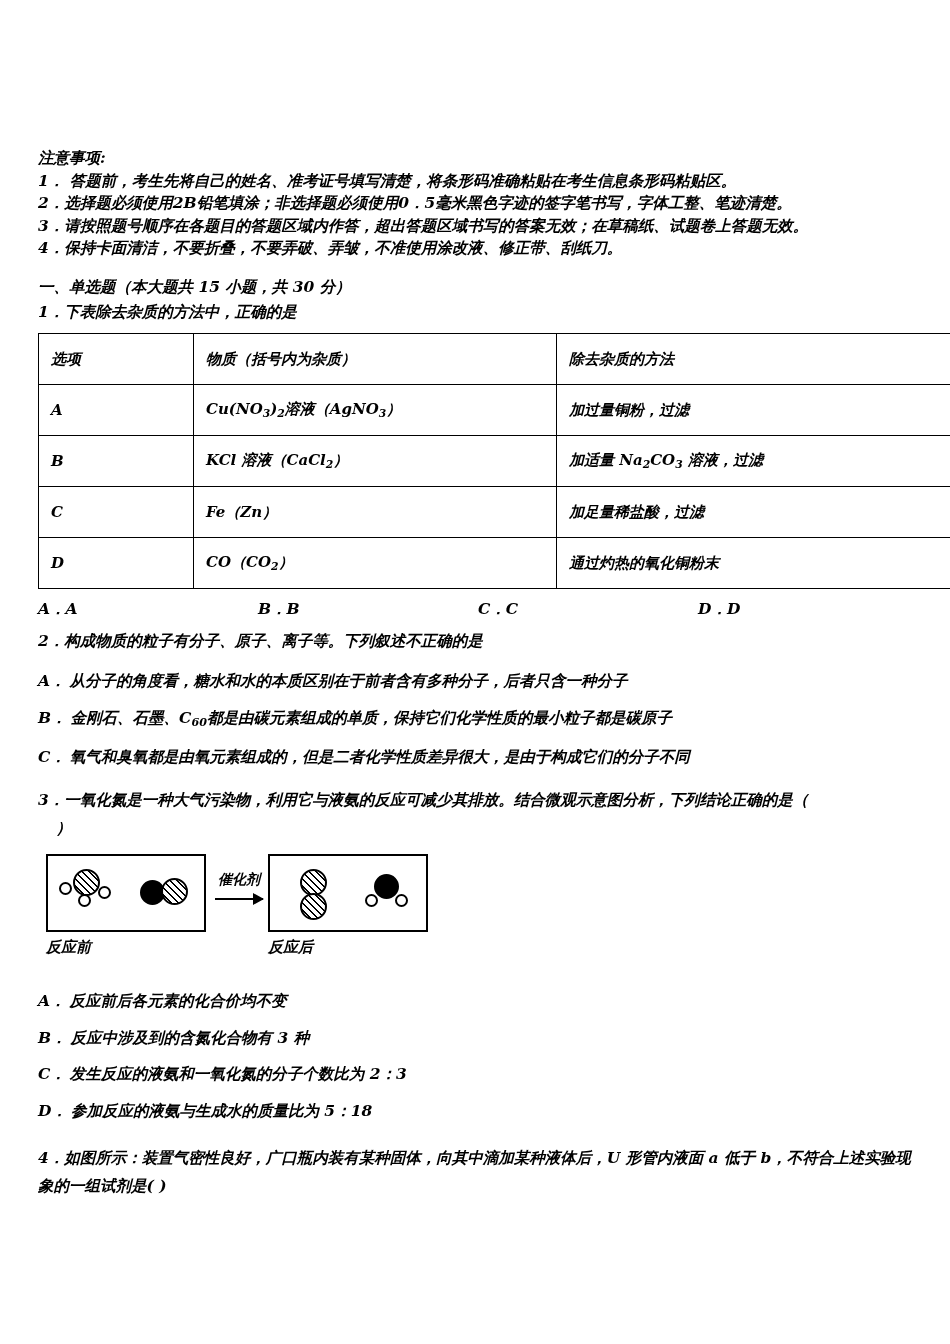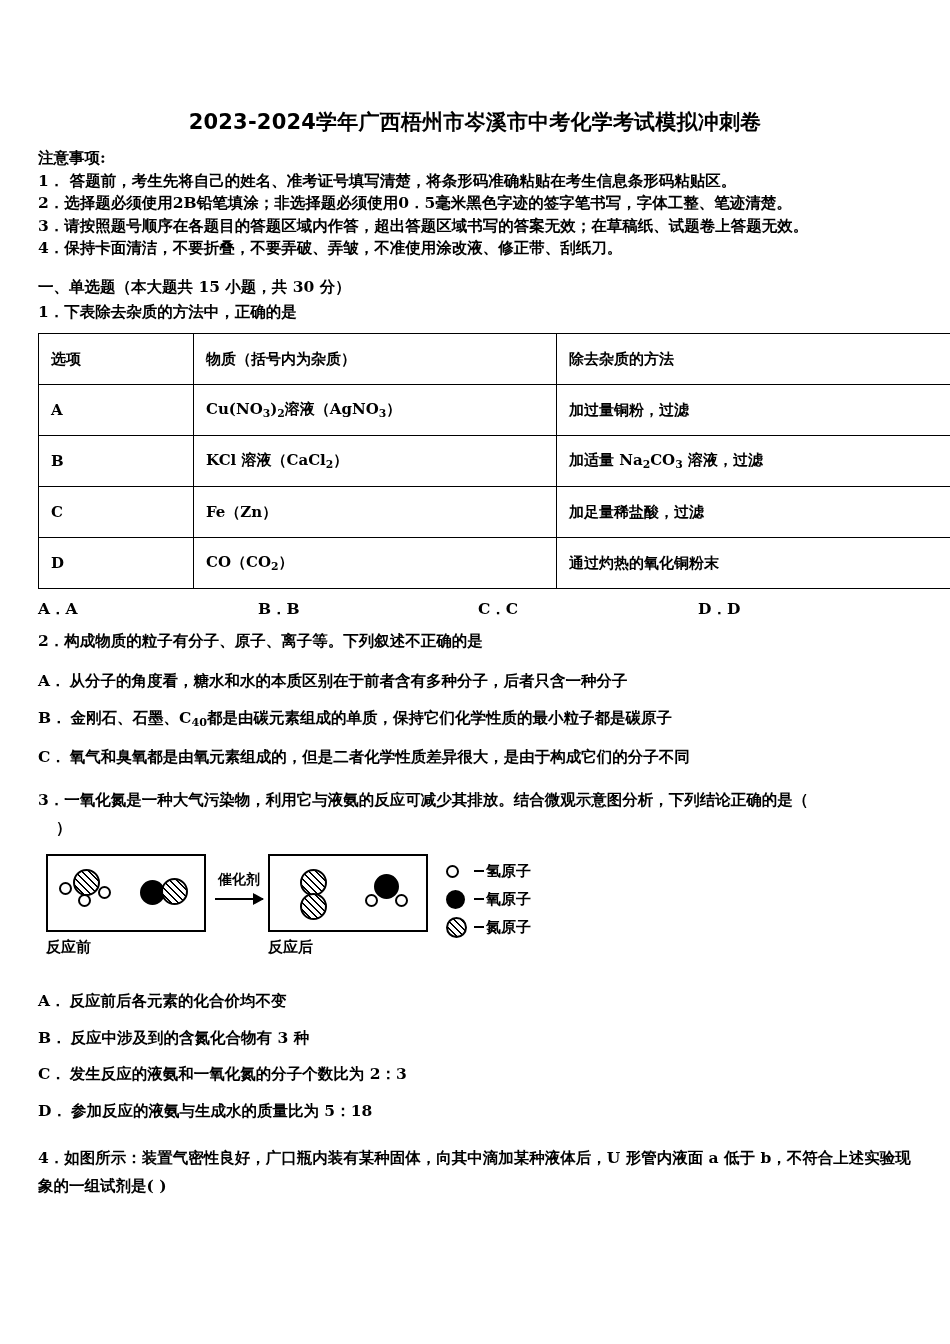--- a/index.html
+++ b/index.html
@@ -31,20 +31,21 @@
     font-size: 21px;
     font-weight: bold;
     letter-spacing: 0.2px;
     font-family: "DejaVu Sans", "Liberation Sans", sans-serif;
   }
   .body-col {
     position: absolute;
     left: 38px;
     top: 150px;
     width: 880px;
+    font-style: italic;
   }
   .notice-head {
     font-size: 15.5px;
     font-weight: bold;
     line-height: 1.0;
     margin-bottom: 7px;
   }
   .notice-item {
     font-size: 15.5px;
     font-weight: bold;
@@ -226,21 +227,20 @@
   .lg-N { width: 21px; height: 21px; border:2px solid #000; border-radius:50%; box-sizing:border-box;
           background-color:#fff;
           background-image: repeating-linear-gradient(45deg,#000 0px,#000 1.6px,#fff 1.6px,#fff 5px);}
   sub { font-size: 72%; vertical-align: -0.25em; }
 </style>
 </head>
 <body>
 
 <div class="page">
 
-  <div class="doc-title">2023-2024学年广西梧州市岑溪市中考化学考试模拟冲刺卷</div>
 
   <div class="body-col">
 
     <div class="notice-head">注意事项:</div>
     <div class="notice-item">1． 答题前，考生先将自己的姓名、准考证号填写清楚，将条形码准确粘贴在考生信息条形码粘贴区。</div>
     <div class="notice-item">2．选择题必须使用2B铅笔填涂；非选择题必须使用0．5毫米黑色字迹的签字笔书写，字体工整、笔迹清楚。</div>
     <div class="notice-item">3．请按照题号顺序在各题目的答题区域内作答，超出答题区域书写的答案无效；在草稿纸、试题卷上答题无效。</div>
     <div class="notice-item">4．保持卡面清洁，不要折叠，不要弄破、弄皱，不准使用涂改液、修正带、刮纸刀。</div>
 
     <div class="section-head">一、单选题（本大题共 15 小题，共 30 分）</div>
@@ -282,21 +282,21 @@
       <span>B．B</span>
       <span>C．C</span>
       <span>D．D</span>
     </div>
 
     <div class="q-stem">2．构成物质的粒子有分子、原子、离子等。下列叙述不正确的是</div>
     <div class="opt">
       <span class="opt-label">A．</span><span>从分子的角度看，糖水和水的本质区别在于前者含有多种分子，后者只含一种分子</span>
     </div>
     <div class="opt">
-      <span class="opt-label">B．</span><span>金刚石、石墨、C<sub>40</sub>都是由碳元素组成的单质，保持它们化学性质的最小粒子都是碳原子</span>
+      <span class="opt-label">B．</span><span>金刚石、石墨、C<sub>60</sub>都是由碳元素组成的单质，保持它们化学性质的最小粒子都是碳原子</span>
     </div>
     <div class="opt">
       <span class="opt-label">C．</span><span>氧气和臭氧都是由氧元素组成的，但是二者化学性质差异很大，是由于构成它们的分子不同</span>
     </div>
 
     <div class="q-stem loose" style="margin-top:22px;">
       <span>3．一氧化氮是一种大气污染物，利用它与液氨的反应可减少其排放。结合微观示意图分析，下列结论正确的是（</span><br>
       <span style="margin-left:18px;">）</span>
     </div>
 
@@ -324,43 +324,20 @@
         <div class="atom atom-N" style="left:30px; top:37px;"></div>
 
         <div class="atom atom-O" style="left:104px; top:18px;"></div>
         <div class="atom atom-H" style="left:95px; top:38px;"></div>
         <div class="atom atom-H" style="left:125px; top:38px;"></div>
       </div>
 
       <div class="box-caption cap-before">反应前</div>
       <div class="box-caption cap-after">反应后</div>
 
-      <div class="legend">
-        <div class="legend-row">
-          <span class="legend-swatch">
-              <span class="lg-H"></span>
-            </span>
-          <span class="legend-dash"></span>
-          <span class="legend-text">氢原子</span>
-        </div>
-        <div class="legend-row">
-          <span class="legend-swatch">
-              <span class="lg-O"></span>
-            </span>
-          <span class="legend-dash"></span>
-          <span class="legend-text">氧原子</span>
-        </div>
-        <div class="legend-row">
-          <span class="legend-swatch">
-              <span class="lg-N"></span>
-            </span>
-          <span class="legend-dash"></span>
-          <span class="legend-text">氮原子</span>
-        </div>
-      </div>
 
     </div>
 
     <div class="opt" style="">
       <span class="opt-label">A．</span><span>反应前后各元素的化合价均不变</span>
     </div>
     <div class="opt">
       <span class="opt-label">B．</span><span>反应中涉及到的含氮化合物有 3 种</span>
     </div>
     <div class="opt">

